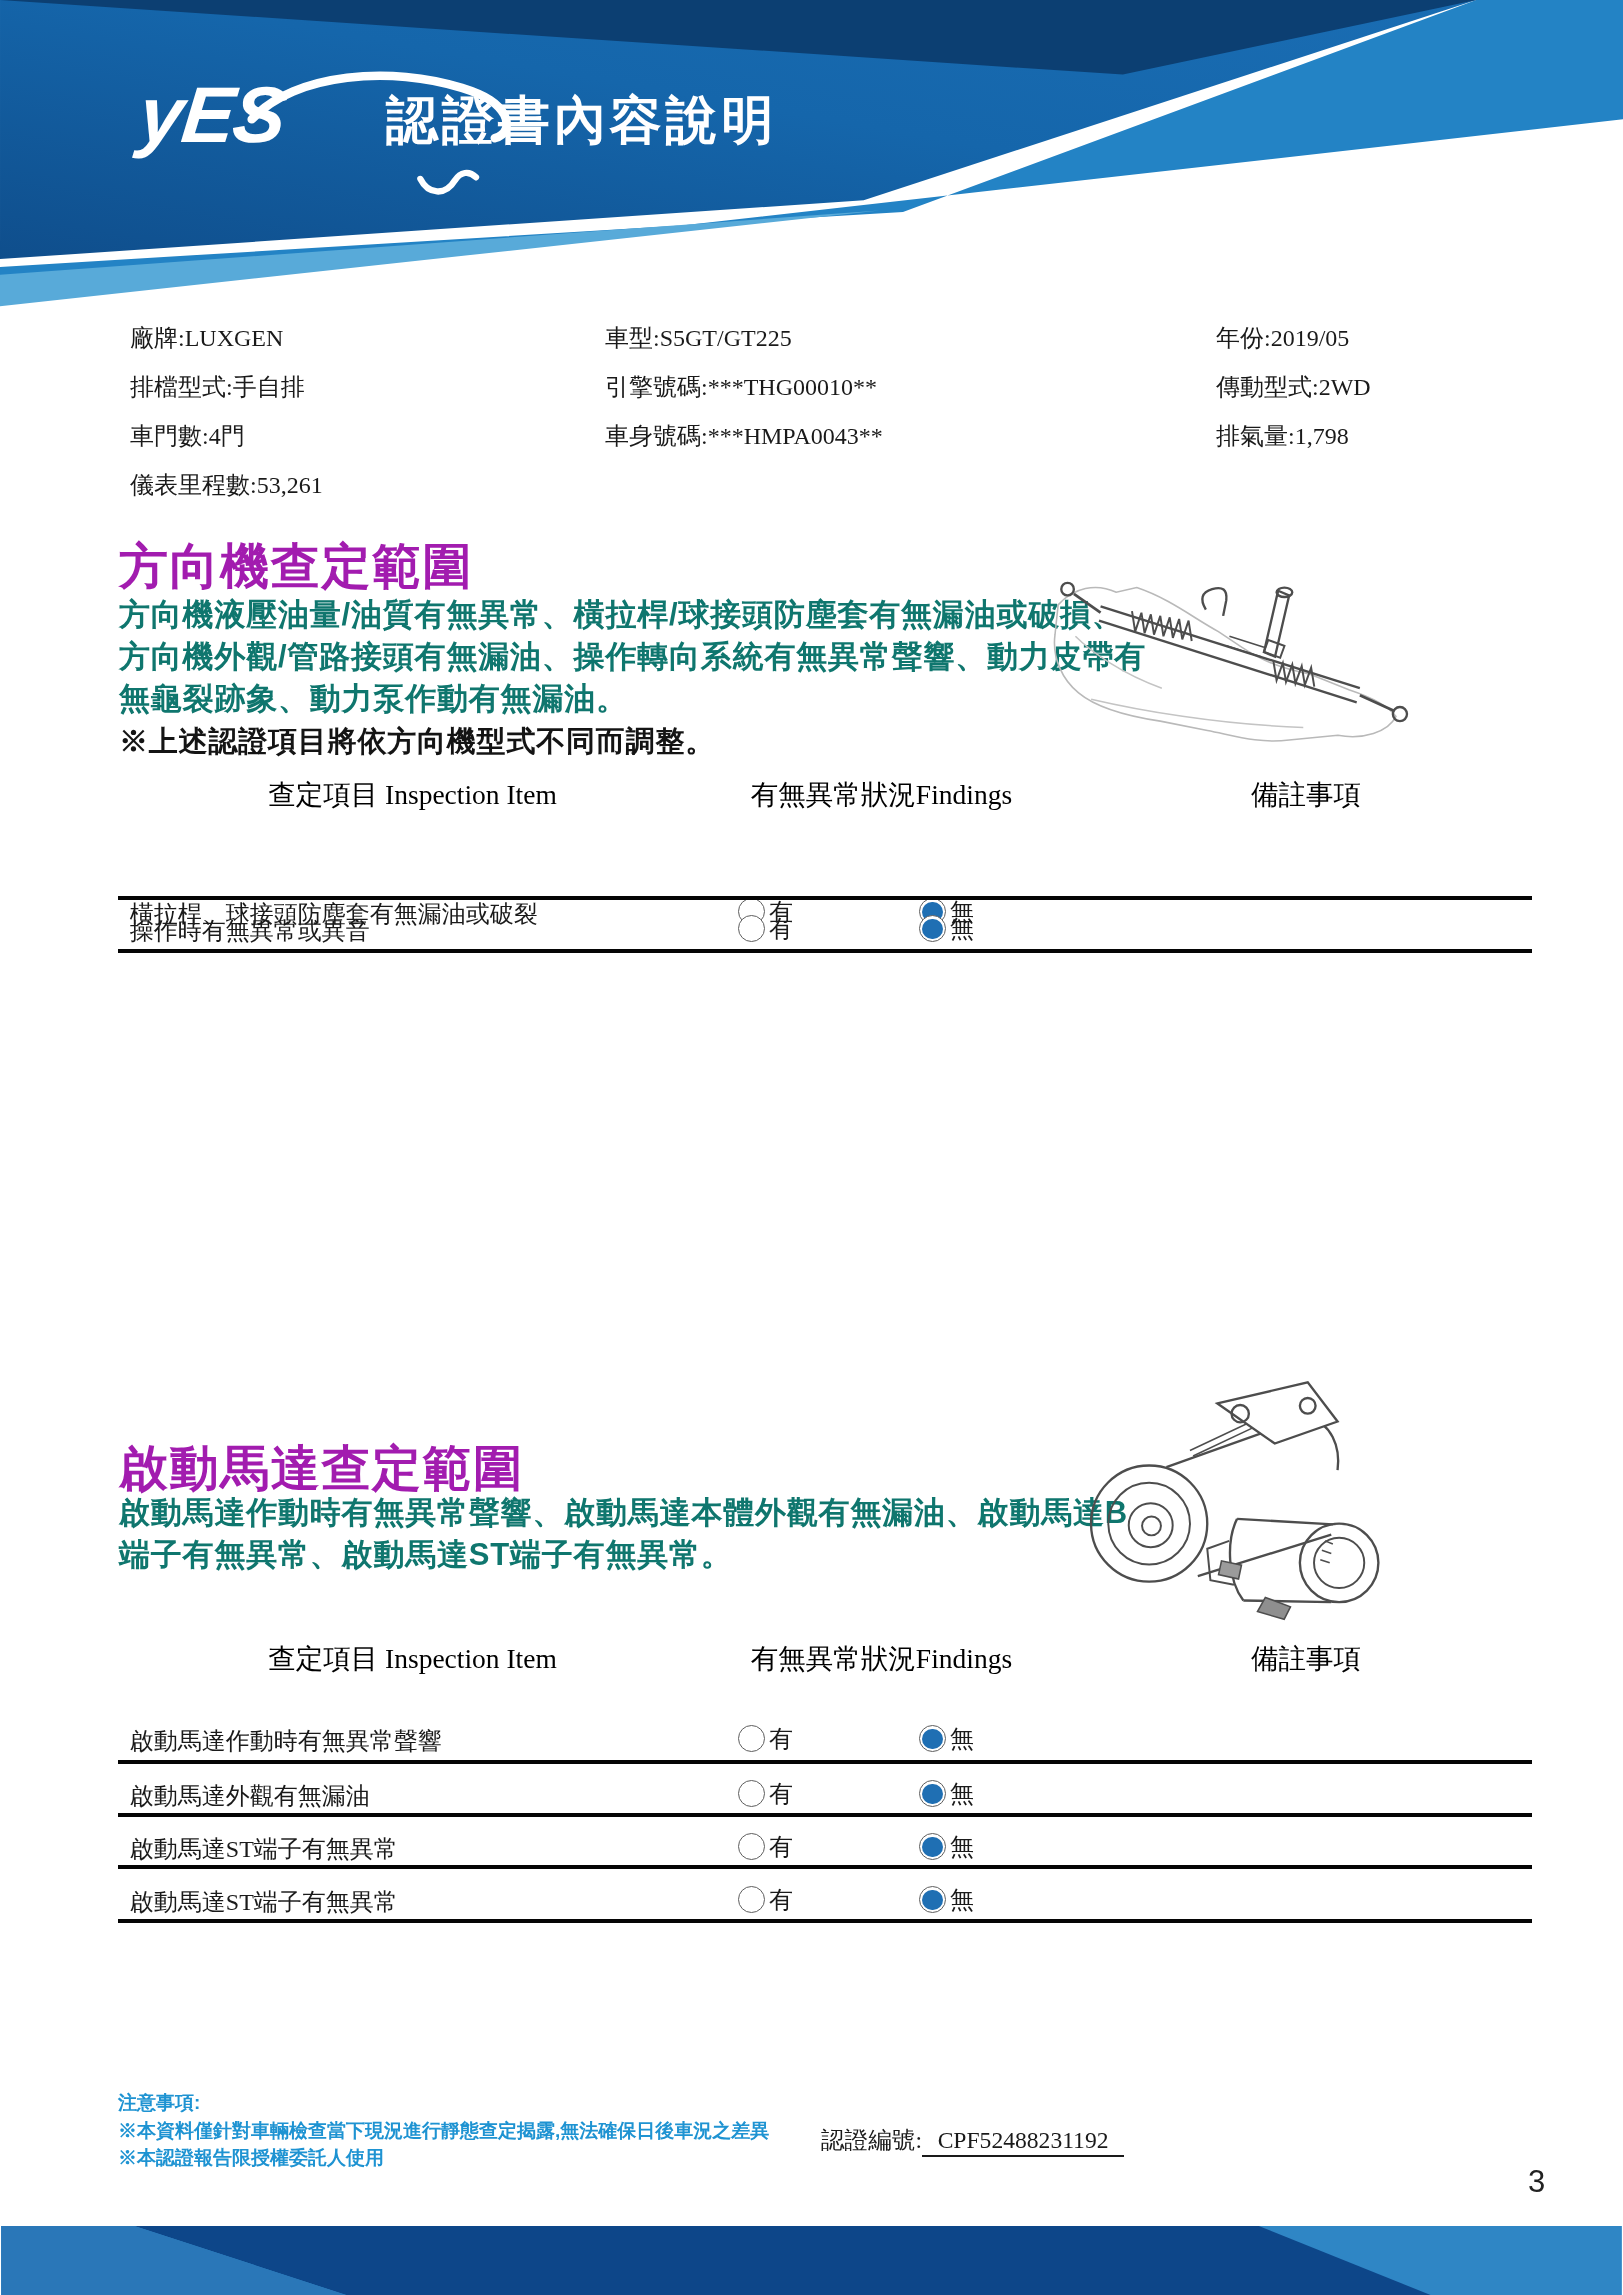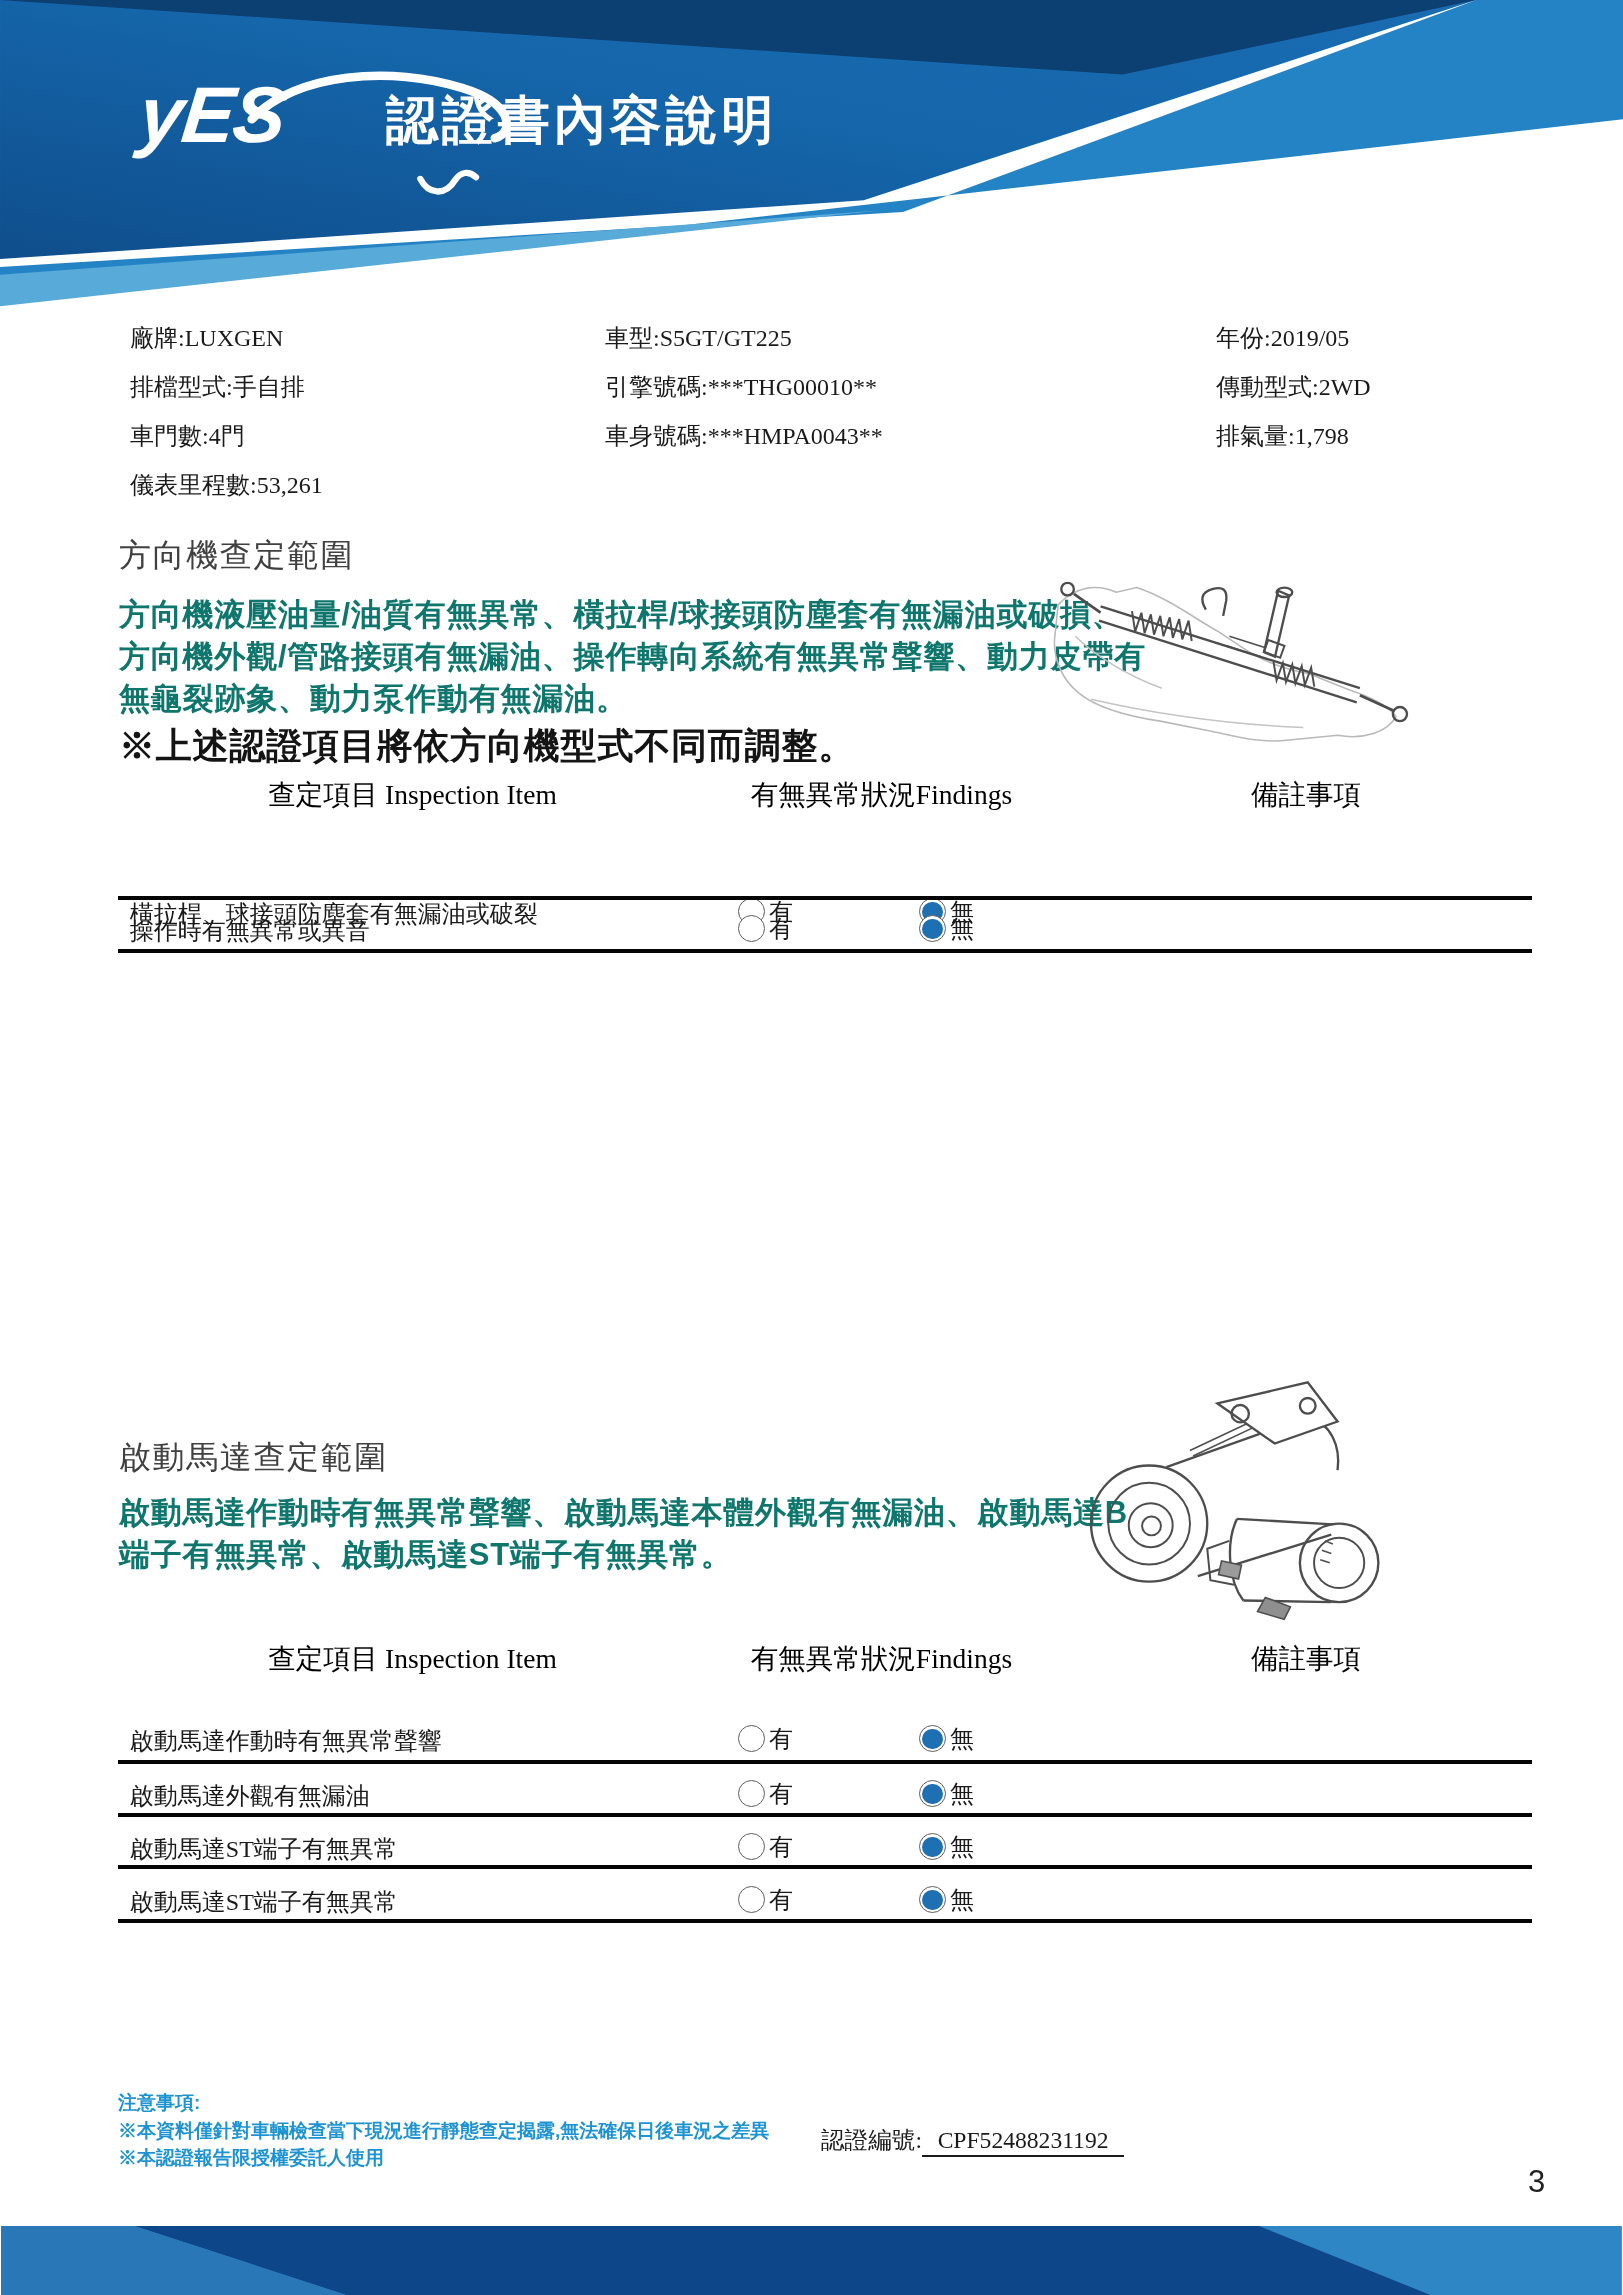--- a/index.html
+++ b/index.html
@@ -21,23 +21,23 @@
     font-size:52px;font-weight:bold;color:#ffffff;letter-spacing:3.9px;line-height:1;text-align:center;
   }
 
   
   .vcol{position:absolute;font-family:"Liberation Serif", serif;font-size:24px;line-height:49px;white-space:nowrap;}
   #vcol1{left:130px;top:314px;}
   #vcol2{left:605px;top:314px;}
   #vcol3{left:1216px;top:314px;}
 
   
-  .section-title{position:absolute;left:119px;font-size:32px;font-weight:normal;color:#404040;letter-spacing:1.6px;}
+  .section-title{position:absolute;left:119px;font-size:49px;font-weight:bold;color:#a21caf;letter-spacing:1.6px;}
   .section-desc{position:absolute;left:119px;width:1029px;font-size:31px;font-weight:bold;line-height:42px;color:#0f766e;letter-spacing:0.8px;}
-  .section-note{position:absolute;left:119px;font-size:36px;font-weight:bold;color:#141414;letter-spacing:0.8px;}
+  .section-note{position:absolute;left:119px;font-size:29px;font-weight:bold;color:#141414;letter-spacing:0.8px;}
 
   
   .th{position:absolute;font-family:"Liberation Serif", serif;font-size:27.5px;color:#000;text-align:center;white-space:nowrap;}
   .t-row{position:absolute;left:118px;width:1414px;height:46px;}
   .t-item{position:absolute;left:11.8px;top:7.9px;font-family:"Liberation Serif", serif;font-size:24px;white-space:nowrap;}
   .rgrp{position:absolute;top:6.3px;height:31px;display:flex;align-items:center;}
   .rgrp.has{left:620px;}
   .rgrp.none{left:801px;}
   .radio{position:relative;display:inline-block;width:27px;height:27px;border:1.6px solid #5e5e5e;border-radius:50%;background:#fff;box-sizing:border-box;}
   .radio .dot{position:absolute;left:2.4px;top:2.4px;right:2.4px;bottom:2.4px;border-radius:50%;background:#1f6fb3;}

